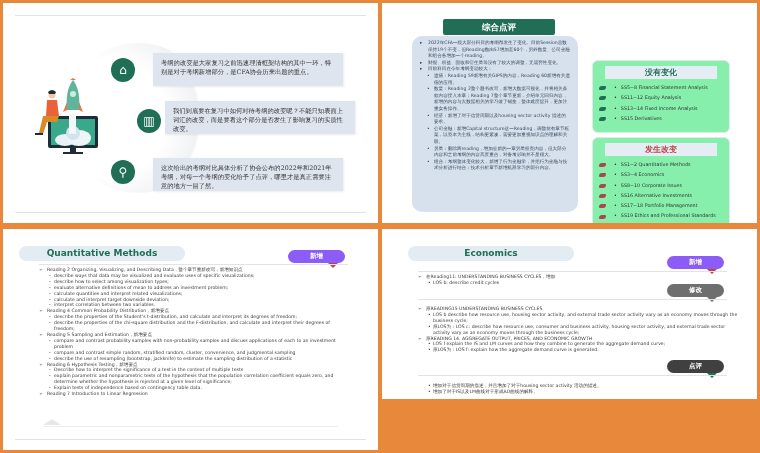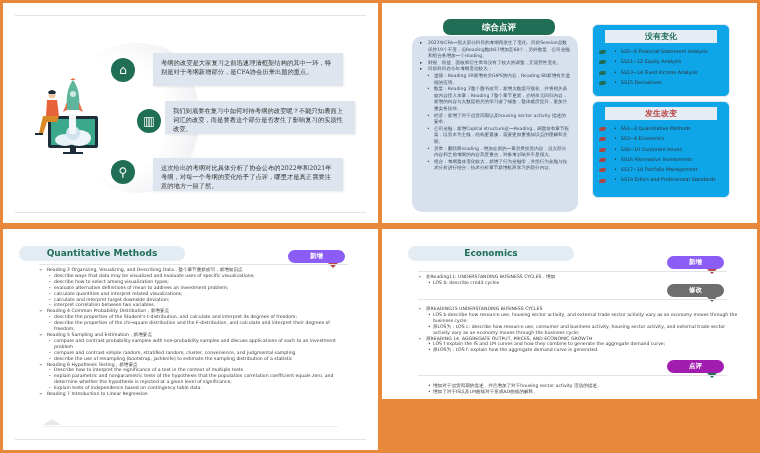--- a/index.html
+++ b/index.html
@@ -15,49 +15,49 @@
 
   
   .arc { position: absolute; left: 60px; top: 40px; width: 150px; height: 150px; border-radius: 50%;
          background: radial-gradient(circle at 30% 50%, #ffffff 45%, #f1f2f4 70%, #ffffff 72%); }
   .circ { position: absolute; width: 24px; height: 24px; border-radius: 50%; background: #1f6e55;
           display: flex; align-items: center; justify-content: center; color: #fff; font-size: 12px; }
   .tbox { position: absolute; background: #dfe5ee; font-size: 6.3px; line-height: 9px; color: #333;
           padding: 5px 8px; font-family: "DejaVu Serif", serif; box-shadow: 1px 1px 2px rgba(0,0,0,0.08); }
 
   
-  .pill-title { position: absolute; background: #1f6e55; color: #fff; border-radius: 7px;
+  .pill-title { position: absolute; background: #1f6e55; color: #fff; border-radius: 2px;
                 text-align: center; font-size: 8.5px; font-weight: bold; line-height: 16px; }
   .bluebox { position: absolute; background: #d7e1ee; border-radius: 10px; font-size: 4.6px;
              line-height: 6.6px; color: #3a4a5c; padding: 4px 8px 6px 8px; }
   .bluebox ul { list-style: none; }
   .bluebox li { padding-left: 8px; position: relative; }
   .bluebox li.arrow::before { content: "\25B8"; position: absolute; left: 0; color: #3a4a5c; }
   .bluebox li.dot { padding-left: 14px; }
   .bluebox li.dot::before { content: "\2022"; position: absolute; left: 7px; }
-  .card { position: absolute; border: 1px solid #e4e7eb; border-radius: 6px; background: #0ea5e9; }
+  .card { position: absolute; border: 1px solid #e4e7eb; border-radius: 6px; background: #86efac; margin-top: 36px; }
   .card-head { position: absolute; left: 12px; right: 12px; top: 5px; height: 13px; background: #e6ecf3;
                text-align: center; font-size: 8px; font-weight: bold; line-height: 13px; }
   .card ul { list-style: none; position: absolute; left: 6px; top: 22px; }
   .card li { font-size: 4.8px; color: #333; line-height: 10.3px; display: flex; align-items: center; }
   .leaf { display: inline-block; width: 7px; height: 4px; border-radius: 3px 1px 3px 1px; margin-right: 8px; }
   .card li .b { margin-right: 4px; }
 
   
   .title-pill { position: absolute; background: #e3ebf3; border-radius: 9px; height: 15px;
                 font-size: 9px; font-weight: bold; color: #1f6e55; line-height: 15px; text-align: center; }
   .tag { position: absolute; width: 57px; height: 13px; border-radius: 7px; color: #fff;
          font-size: 6.5px; font-weight: bold; text-align: center; line-height: 13px; }
   .tag::after { content: ""; position: absolute; right: 7px; bottom: -5px; width: 0; height: 0;
                 border-left: 5px solid transparent; border-right: 5px solid transparent; border-top: 5px solid; }
   .tag-red { background: #8b5cf6; }
   .tag-red::after { border-top-color: #b94545; }
   .tag-gray { background: #6e6e6e; }
   .tag-gray::after { border-top-color: #6e6e6e; }
-  .tag-green { background: #a21caf; }
+  .tag-green { background: #404040; }
   .tag-green::after { border-top-color: #1f6e55; }
   .content { position: absolute; font-size: 4.6px; line-height: 5.9px; color: #3a3a3a; }
   .content .r { padding-left: 8px; position: relative; }
   .content .r::before { content: "\27A2"; position: absolute; left: 0; font-size: 4.4px; }
   .content .i { padding-left: 15px; position: relative; }
   .content .i::before { content: "-"; position: absolute; left: 10px; }
   .content .d { padding-left: 15px; position: relative; }
   .content .d::before { content: "\2022"; position: absolute; left: 10px; }
   .mountain { position: absolute; width: 0; height: 0; border-left: 9px solid transparent;
               border-right: 9px solid transparent; border-bottom: 6px solid #e8e8e8; }

